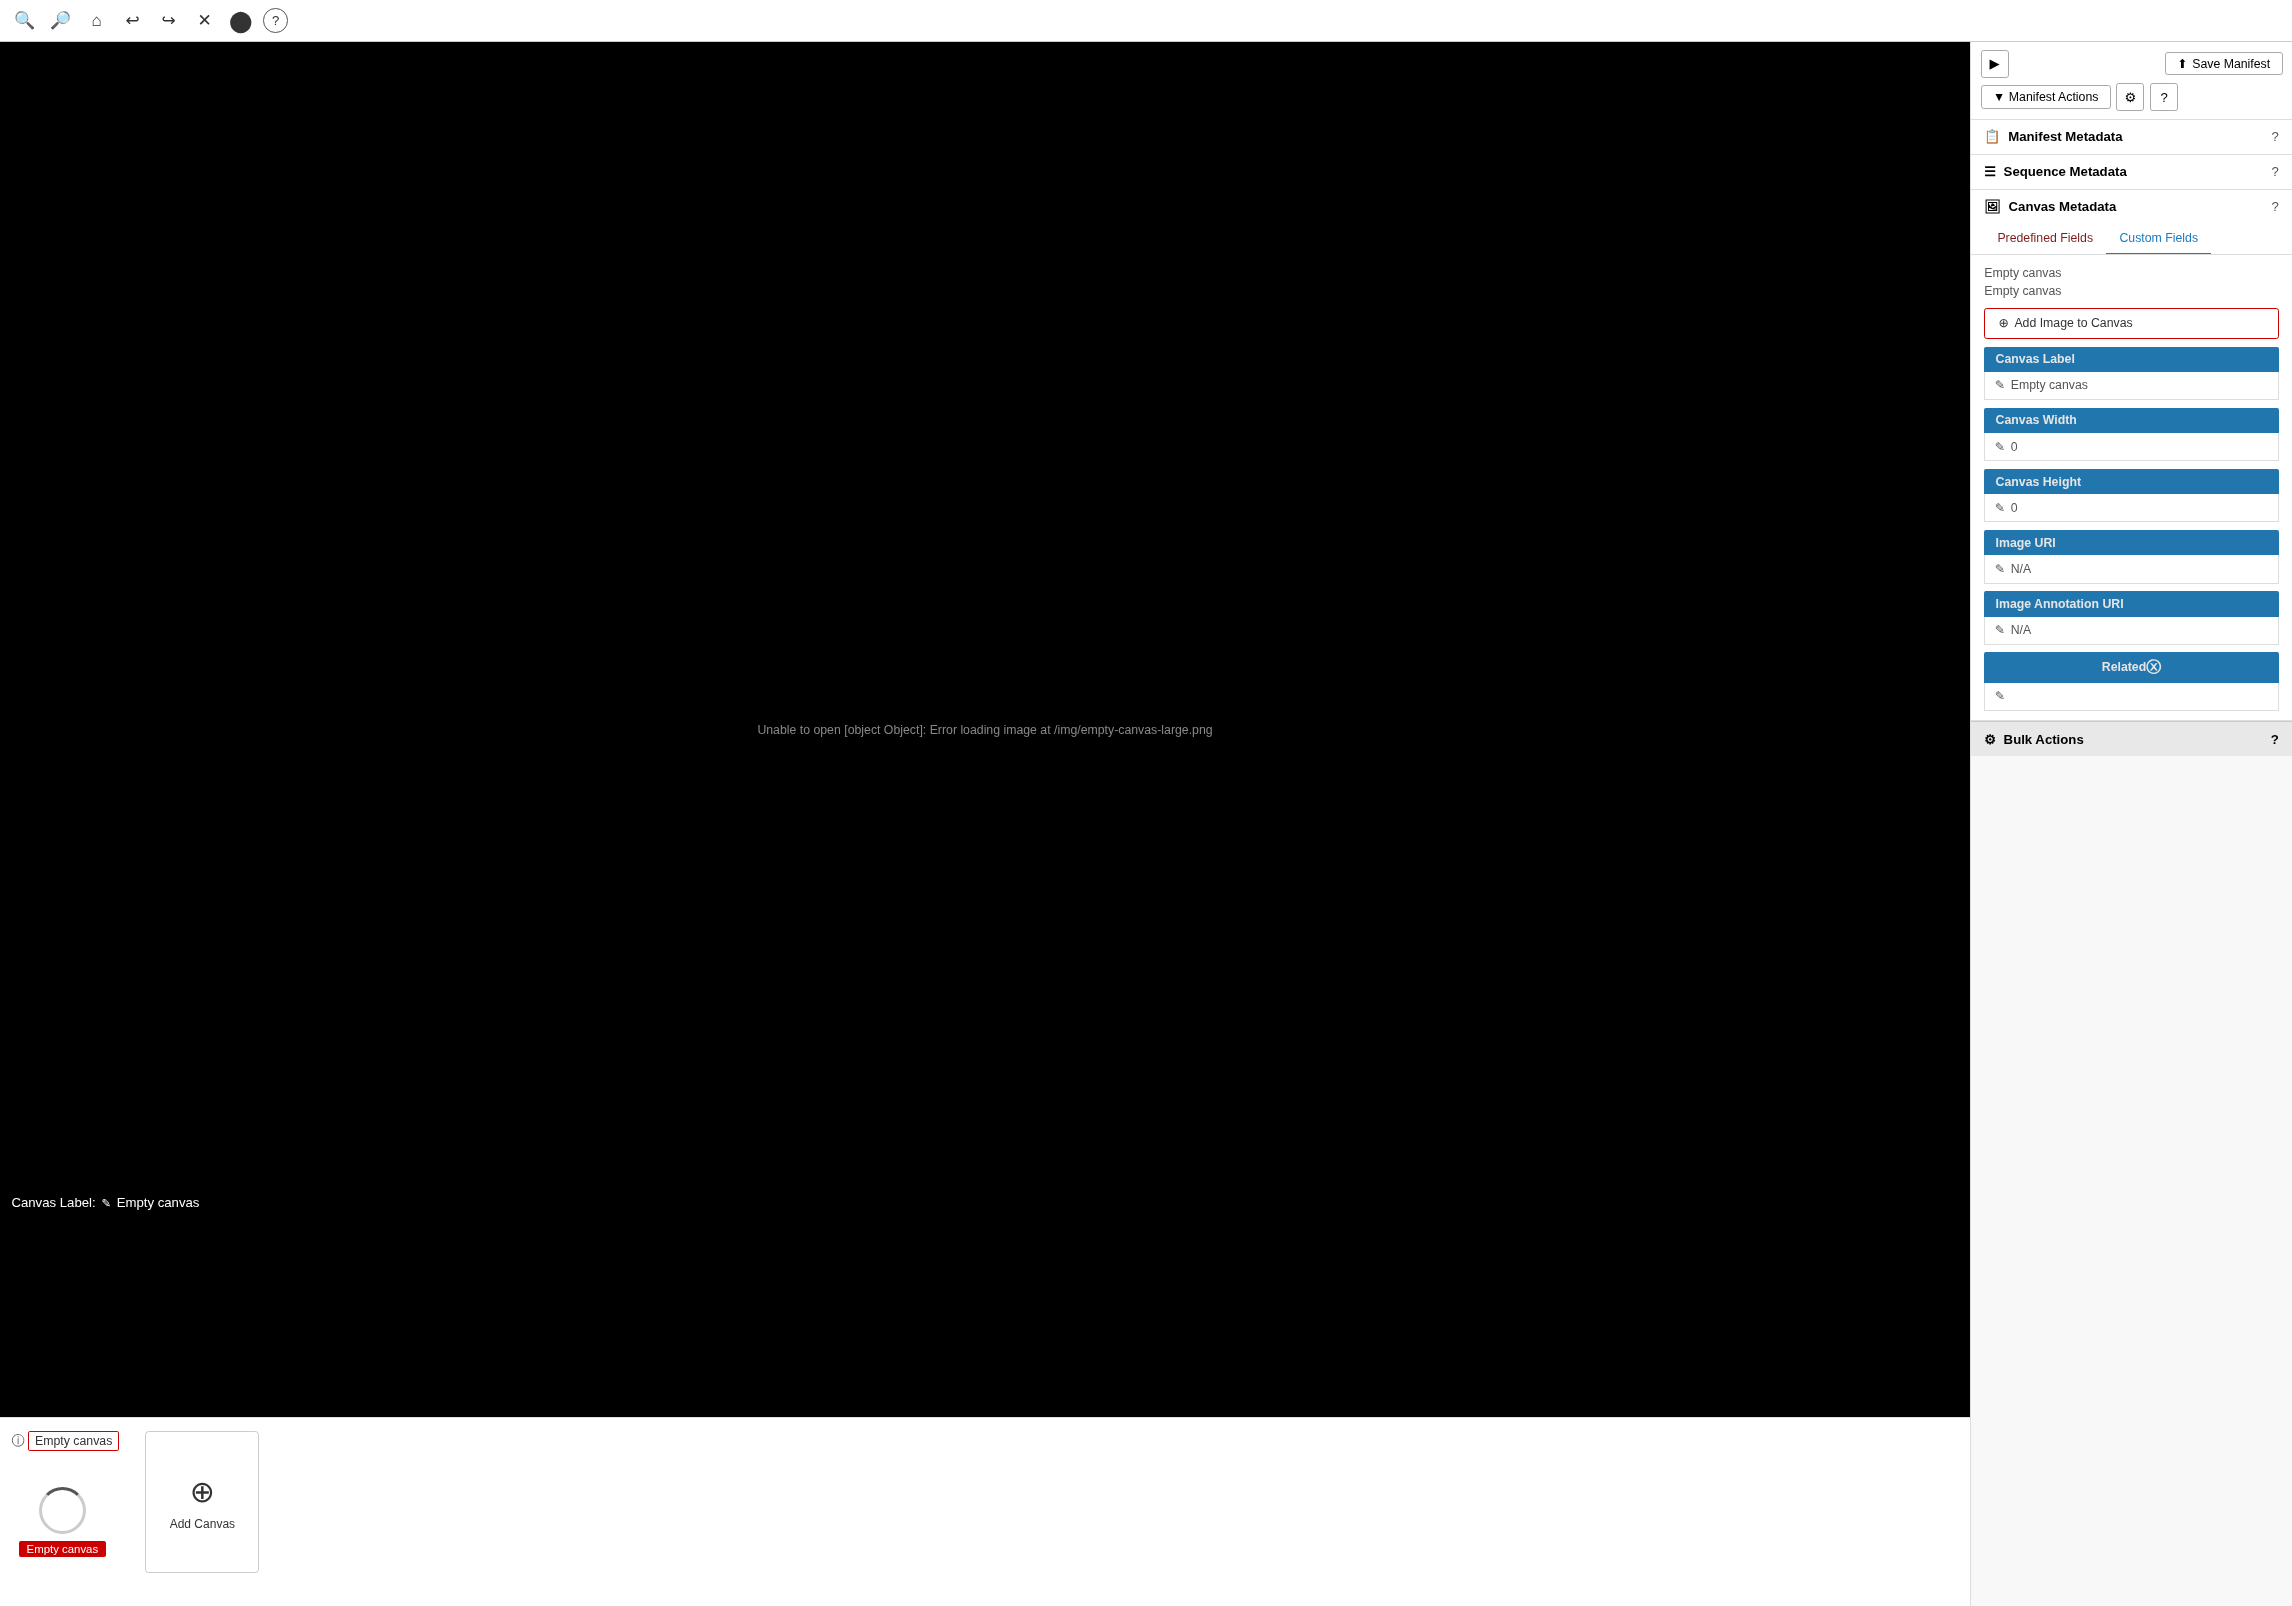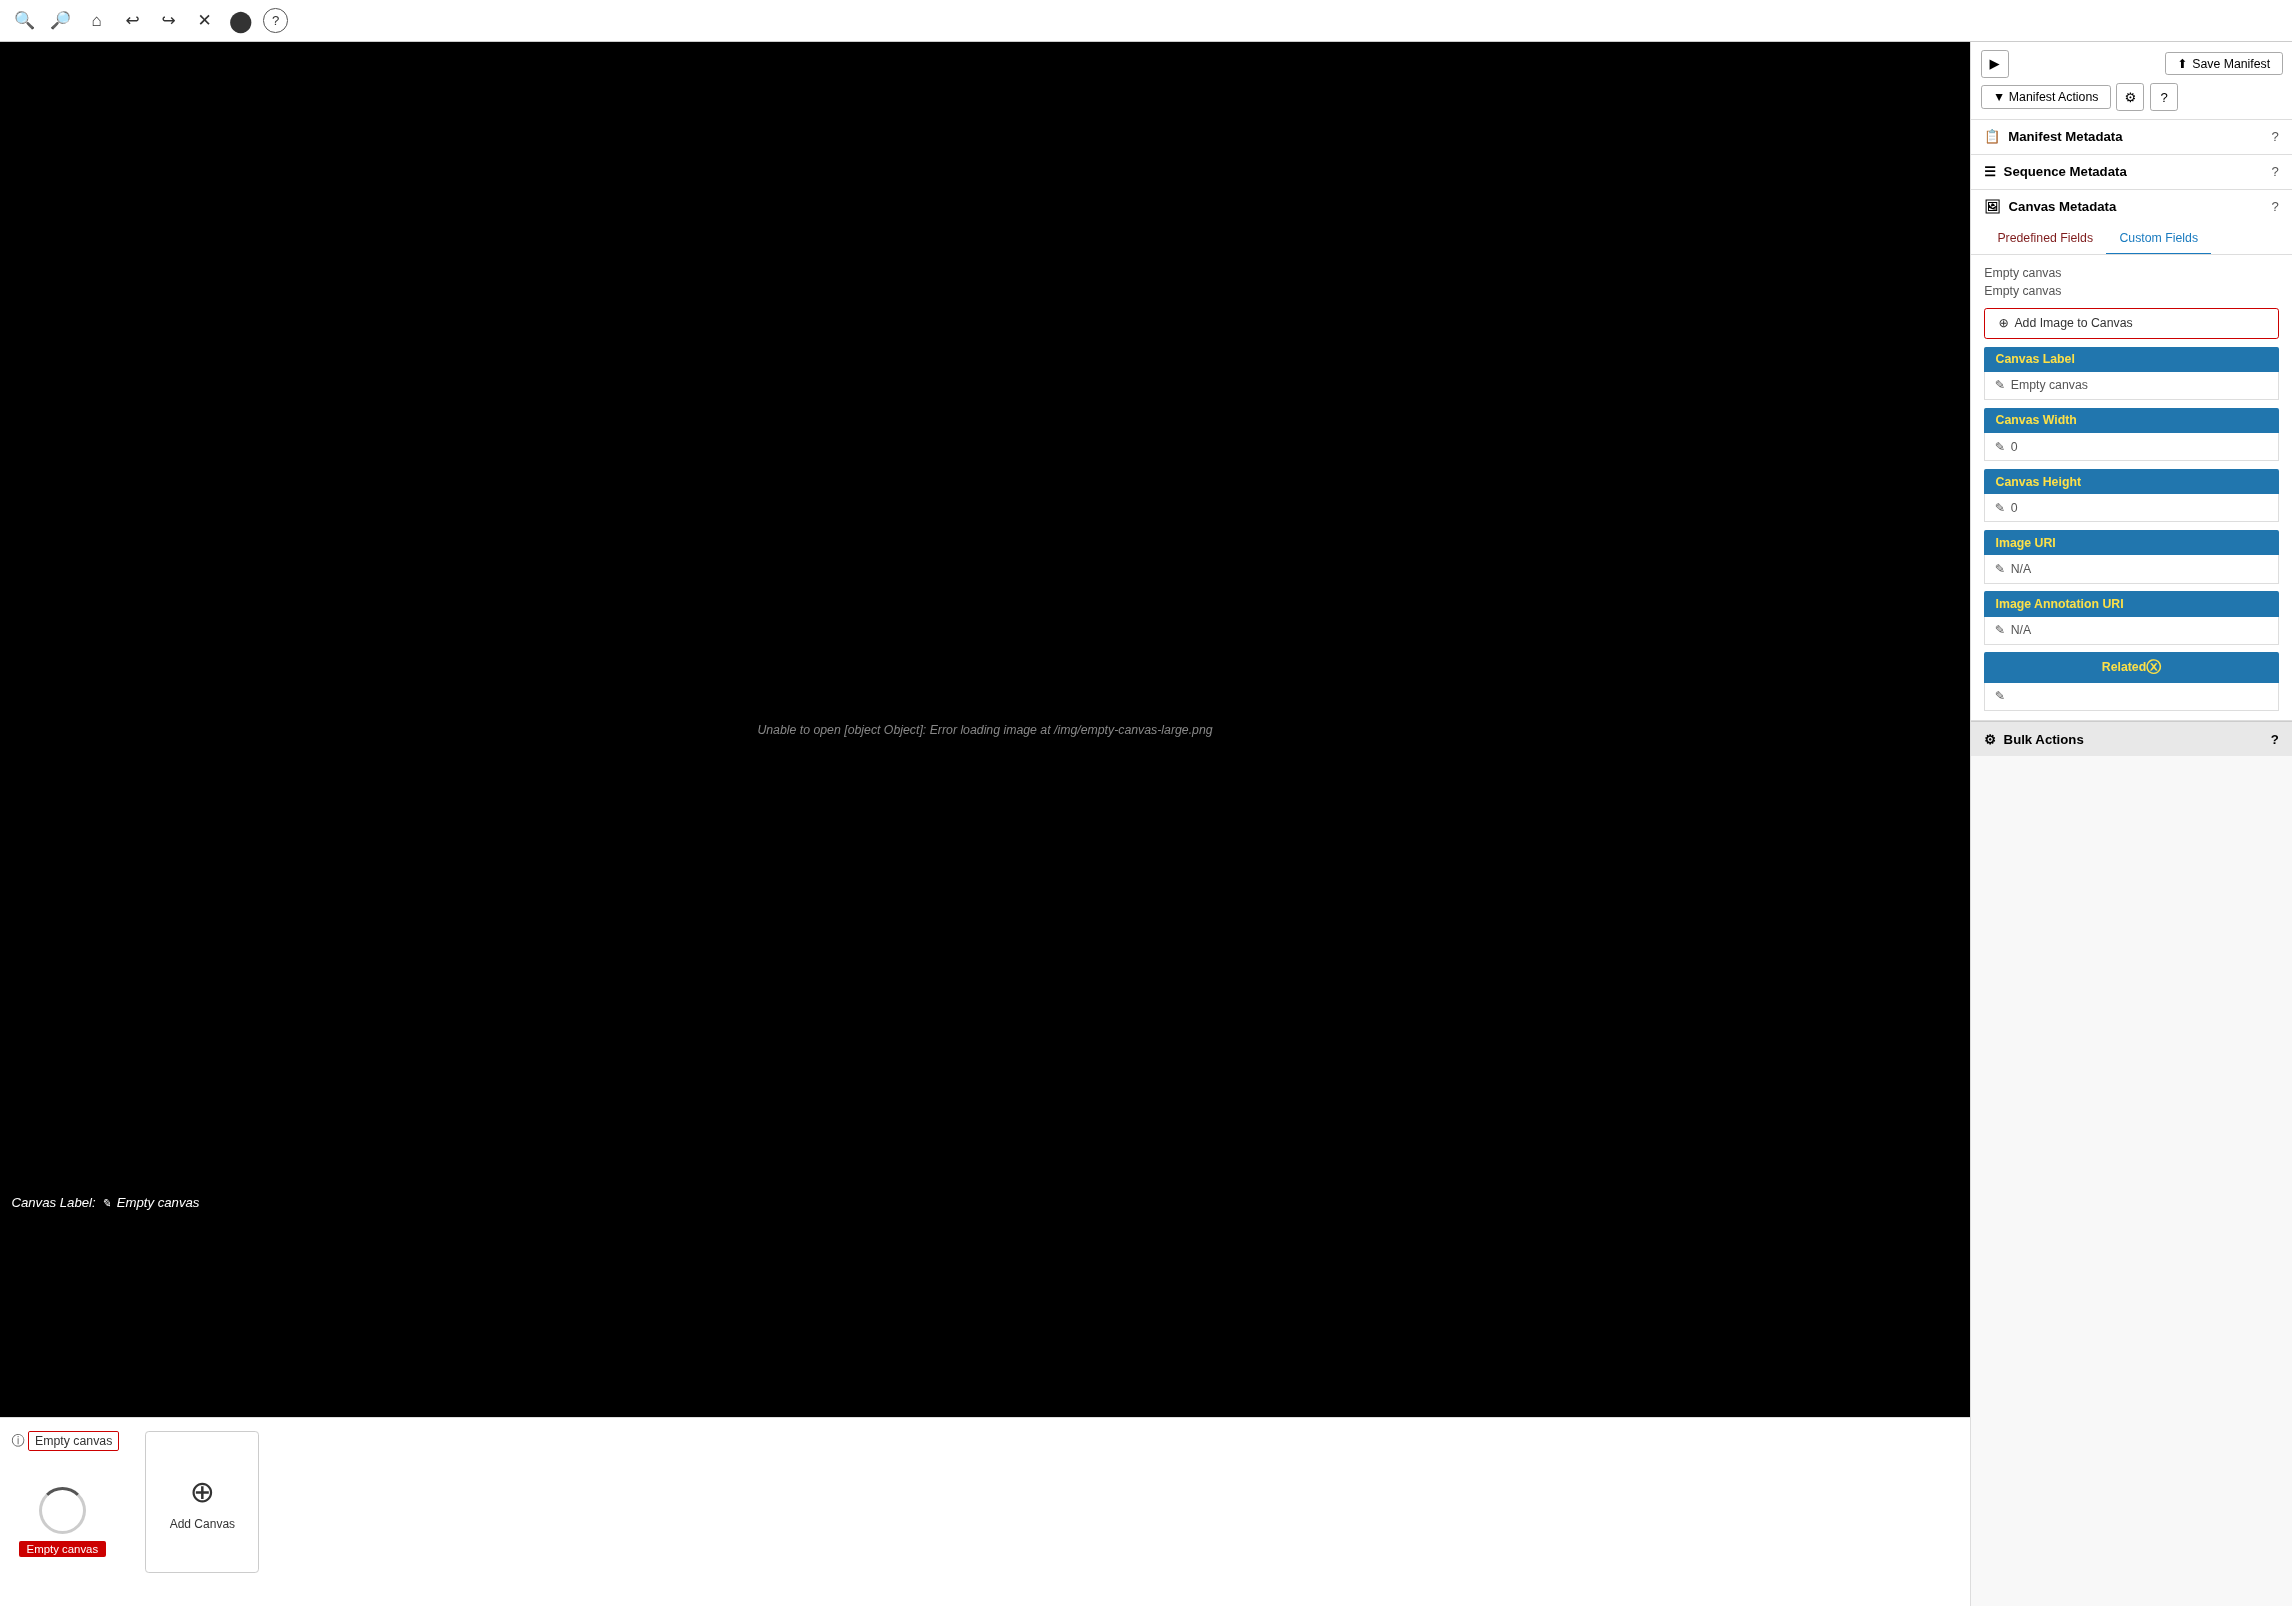--- a/index.html
+++ b/index.html
@@ -32,21 +32,20 @@
     }
 
     
     .canvas-area {
       flex: 1;
       display: flex;
       flex-direction: column;
       background: #000;
       position: relative;
       overflow: hidden;
-      font-style: italic;
     }
     .canvas-error {
       color: #888;
       font-size: 12.3px;
       position: absolute;
       top: 50%;
       left: 50%;
       transform: translate(-50%, -50%);
       white-space: nowrap;
     }
@@ -277,21 +276,21 @@
       gap: 5.7px;
       width: 100%;
     }
 
     
     .field-group {
       margin-bottom: 0;
     }
     .field-group-header {
       background: #2176ae;
-      color: #fde047;
+      color: #e5e5e5;
       padding: 5.7px 11.4px;
       font-size: 12.3px;
       font-weight: bold;
       margin-top: 7.6px;
       border-radius: 1.9px 1.9px 0 0;
     }
     .field-group-header.related {
       display: flex;
       align-items: center;
       justify-content: center;

